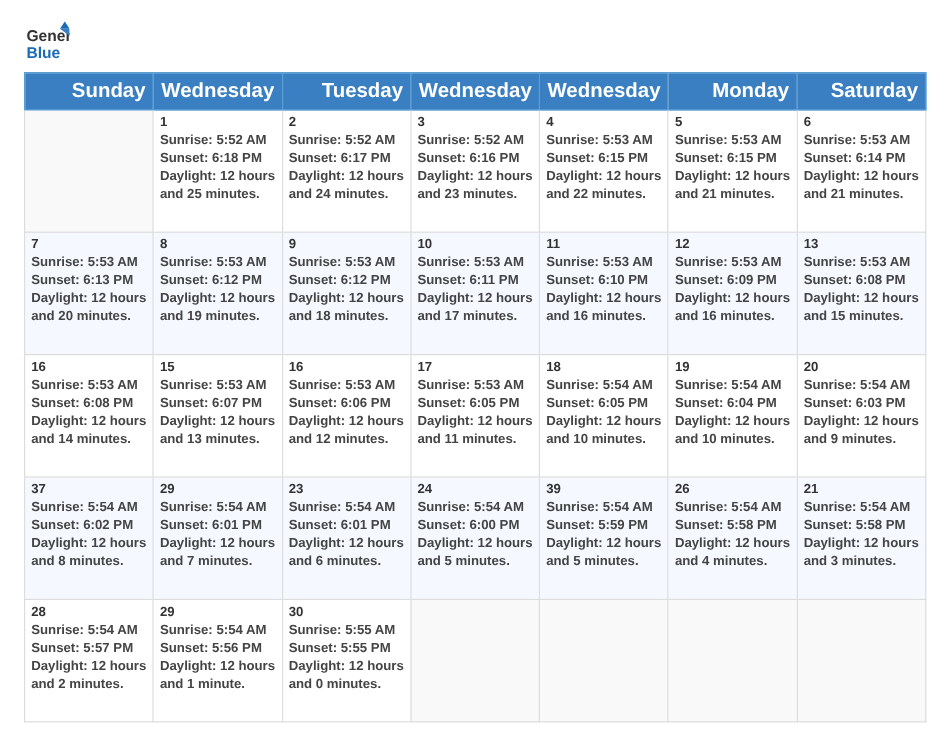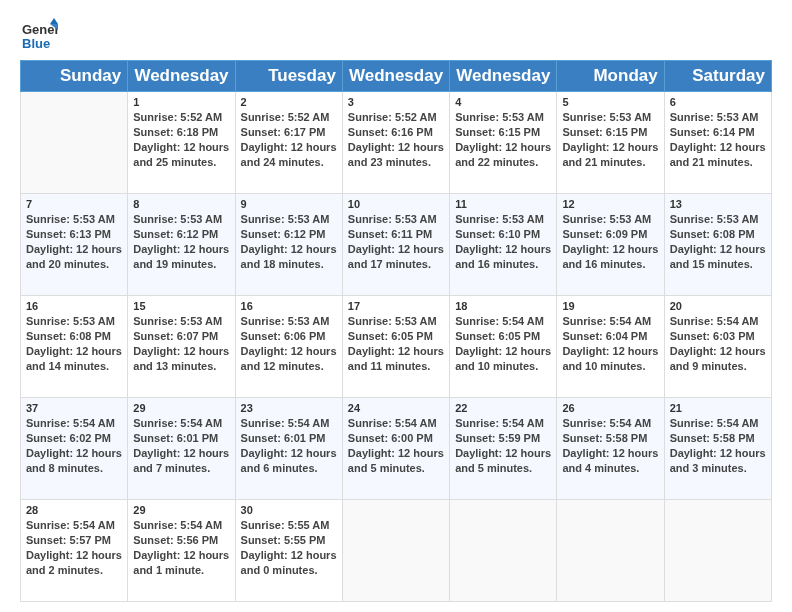--- a/index.html
+++ b/index.html
@@ -280,21 +280,21 @@
 and 6 minutes.</div>
           </td>
           <td>
             <div class="day-num">24</div>
             <div class="day-info" style="white-space: pre-line;">Sunrise: 5:54 AM
 Sunset: 6:00 PM
 Daylight: 12 hours
 and 5 minutes.</div>
           </td>
           <td>
-            <div class="day-num">22</div>
+            <div class="day-num">39</div>
             <div class="day-info" style="white-space: pre-line;">Sunrise: 5:54 AM
 Sunset: 5:59 PM
 Daylight: 12 hours
 and 5 minutes.</div>
           </td>
           <td>
             <div class="day-num">26</div>
             <div class="day-info" style="white-space: pre-line;">Sunrise: 5:54 AM
 Sunset: 5:58 PM
 Daylight: 12 hours

